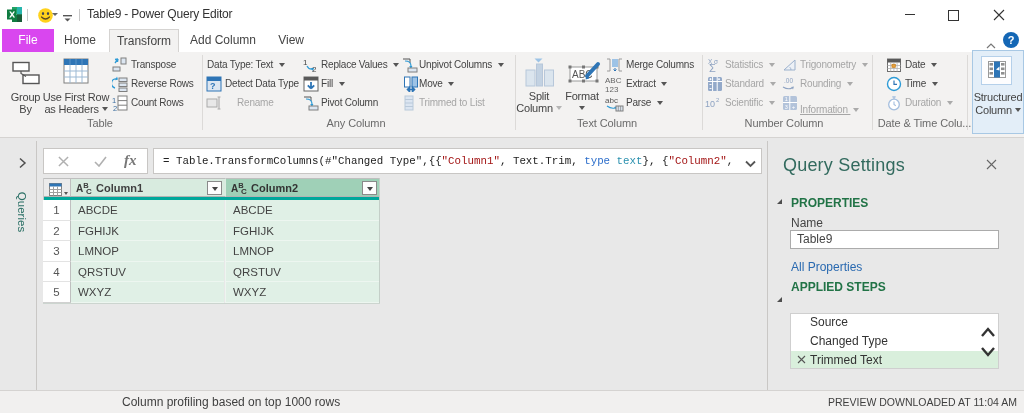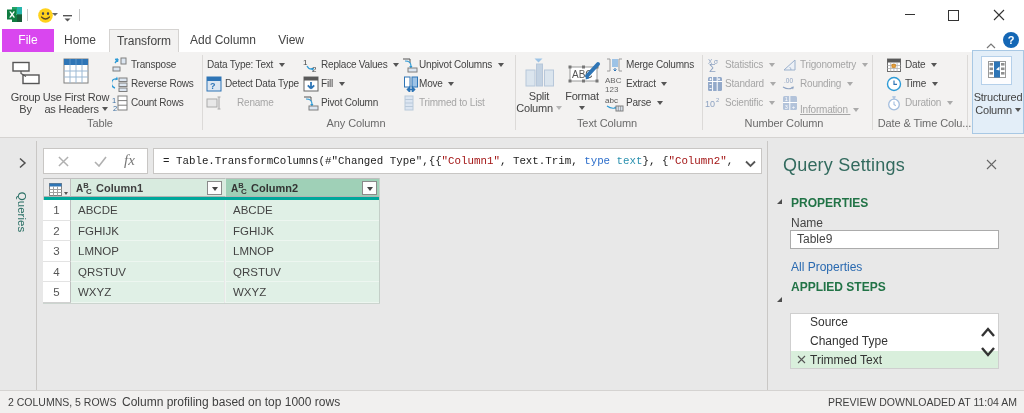--- a/index.html
+++ b/index.html
@@ -56,20 +56,21 @@
 </svg>
 </div>
 <div class="abs" style="left:52px;top:13px;width:0;height:0;border-left:3px solid transparent;border-right:3px solid transparent;border-top:3.5px solid #666;"></div>
 <div class="abs" style="left:63px;top:11px;width:9px;height:7px;">
 <svg width="9" height="7" viewBox="0 0 9 7">
         <rect x="0" y="0" width="9" height="1.4" fill="#555"></rect>
         <path d="M1.5 3.5l3 3 3-3z" fill="#555"></path>
       </svg>
 </div>
 <div class="abs" style="left:79px;top:9px;width:1px;height:12px;background:#c8c8c8;"></div>
+<div class="abs" style="left:87px;top:7px;font-size:12px;letter-spacing:-0.2px;color:#333;">Table9 - Power Query Editor</div>
 
 <div class="abs" style="left:905px;top:14px;width:10px;height:1px;background:#333;"></div>
 <div class="abs" style="left:948px;top:10px;width:9px;height:9px;border:1px solid #333;"></div>
 <div class="abs" style="left:993px;top:9px;width:12px;height:12px;">
 <svg width="12" height="12" viewBox="0 0 12 12">
         <path d="M1 1l10 10M11 1l-10 10" stroke="#333" stroke-width="1.1"></path>
       </svg>
 </div>
 
 <div class="abs" id="tabrow"></div>
@@ -337,21 +338,21 @@
 </div>
 <div class="abs" style="left:0px;top:204px;width:44px;height:16px;line-height:16px;transform:rotate(90deg);font-size:11.5px;color:#2c7066;text-align:center;white-space:nowrap;">Queries</div>
 
 <div class="abs" id="fbtns">
   <svg width="11" height="11" viewBox="0 0 12 12" style="position:absolute;left:14px;top:7px;">
         <path d="M1 1l10 10M11 1l-10 10" stroke="#b0b0b0" stroke-width="1.6"></path>
       </svg>
   <svg width="13" height="11" viewBox="0 0 13 11" style="position:absolute;left:50px;top:7px;">
         <path d="M1 6l4 4 7-9" stroke="#b0b0b0" stroke-width="1.6" fill="none"></path>
       </svg>
-  <div style="position:absolute;left:80px;top:3px;font-family:'Liberation Serif',serif;font-style:italic;font-size:15px;color:#777;">fx</div>
+  <div style="position:absolute;left:80px;top:3px;font-family:'Liberation Serif',serif;font-style:italic;font-size:15px;color:#777;font-weight:bold;">fx</div>
 </div>
 <div class="abs" id="finput">= Table.TransformColumns(#"Changed Type",{{<span style="color:#a31515">"Column1"</span>, Text.Trim, <span style="color:#2c6ecb">type</span> <span style="color:#2b91af">text</span>}, {<span style="color:#a31515">"Column2"</span>,</div>
 <div class="abs" style="left:745px;top:157px;width:11px;height:8px;">
 <svg width="11" height="8" viewBox="0 0 11 8">
         <path d="M1 1.5l4.5 4.5L10 1.5" stroke="#555" stroke-width="1.8" fill="none"></path>
       </svg>
 </div>
 
 <div id="grid">
 
@@ -432,18 +433,17 @@
 <div class="abs" style="left:810px;top:353px;font-size:12px;color:#333;">Trimmed Text</div>
 
 <svg width="16" height="12" viewBox="0 0 16 12" style="position:absolute;left:980px;top:326px;">
       <path d="M2 10L8 3l6 7" stroke="#333" stroke-width="2.4" fill="none"></path>
     </svg>
 <svg width="16" height="12" viewBox="0 0 16 12" style="position:absolute;left:980px;top:346px;">
       <path d="M2 2l6 7 6-7" stroke="#333" stroke-width="2.4" fill="none"></path>
     </svg>
 
 <div class="abs" id="statusbar">
-  <span style="position:absolute;left:8px;top:0;font-size:10.5px;">2 COLUMNS, 5 ROWS</span>
   <span style="position:absolute;left:122px;top:0;font-size:12px;">Column profiling based on top 1000 rows</span>
   <span style="position:absolute;right:7px;top:0;font-size:10.5px;">PREVIEW DOWNLOADED AT 11:04 AM</span>
 </div>
 
 </div>
 
 </body></html>

